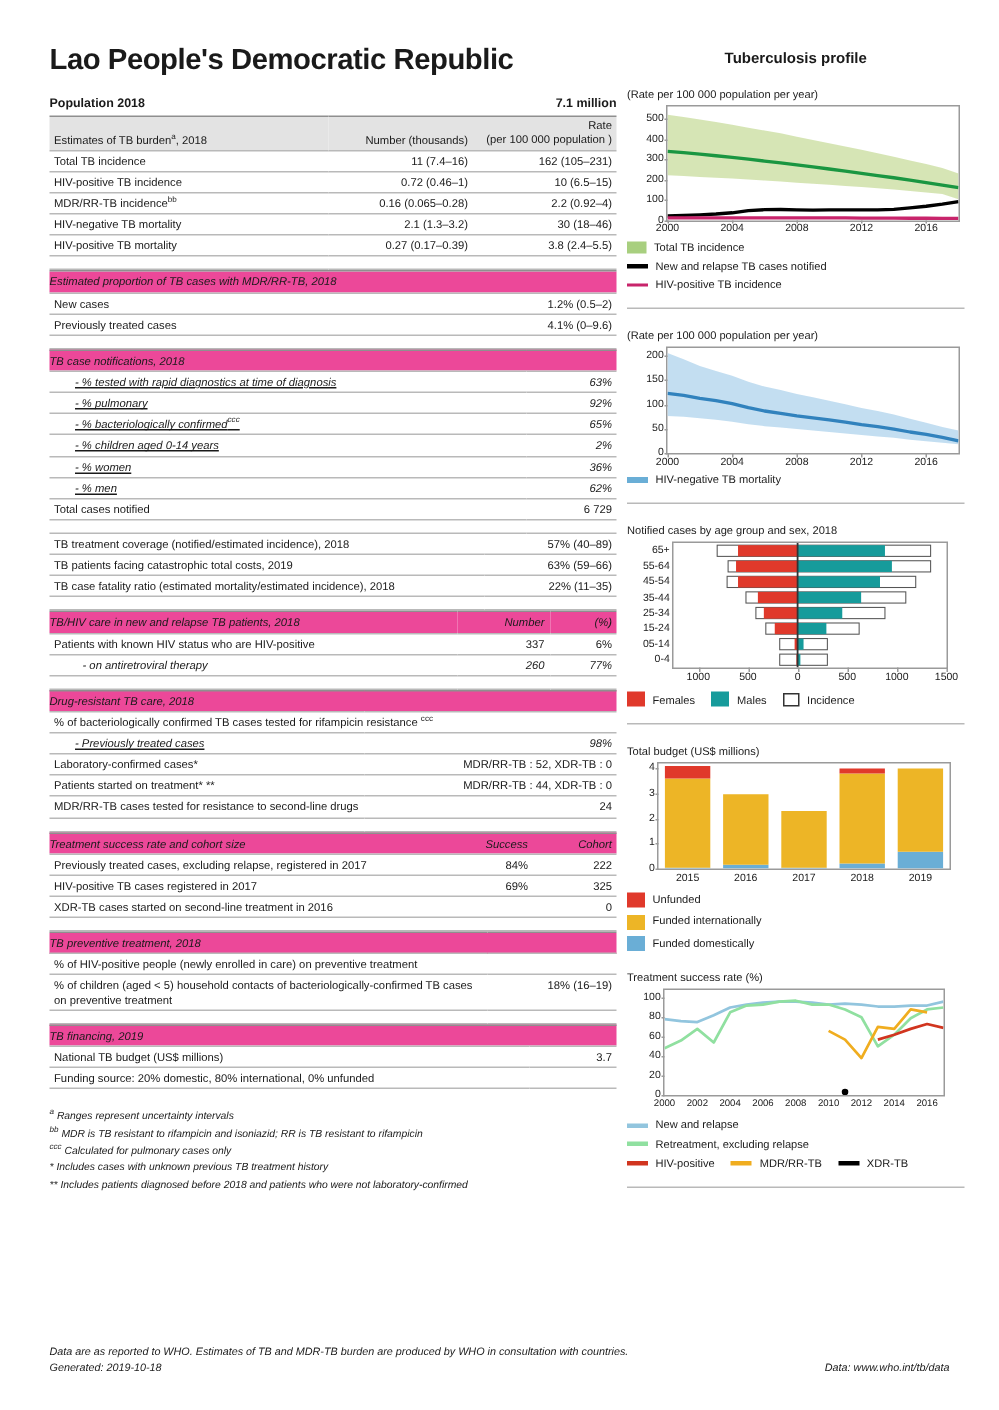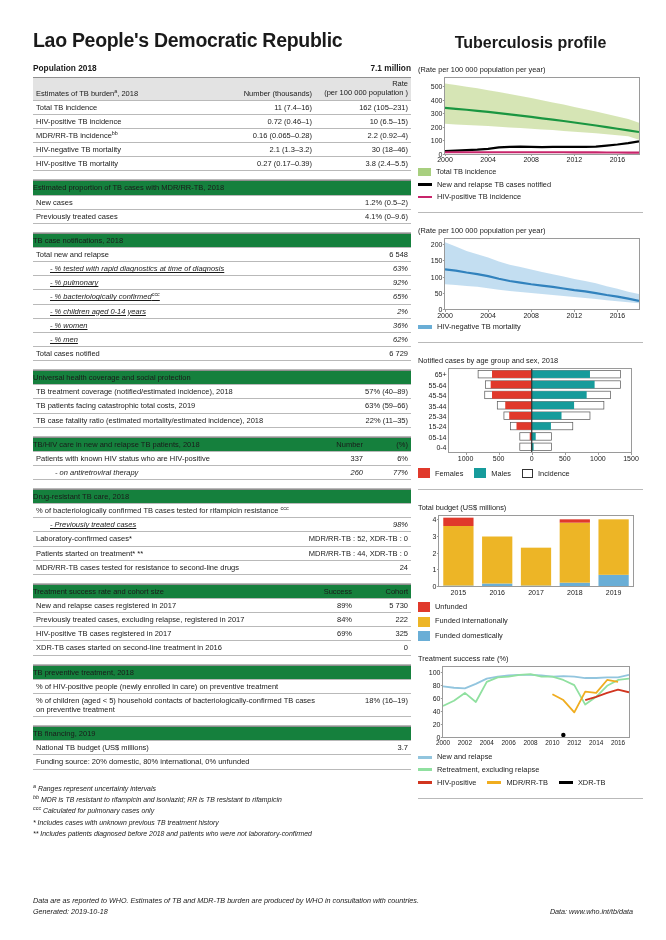--- a/index.html
+++ b/index.html
@@ -43,25 +43,26 @@
     font-size: 7.5px;
     table-layout: fixed;
   }
   table.tb td {
     padding: 2.0px 0 2.0px 0;
     border-bottom: 0.7px solid #b9b9b9;
     vertical-align: bottom;
     line-height: 1.22;
   }
   .sect-head td {
-    background: #15803d;
+    background: #ec4899;
     border-bottom: 0.7px solid #8f8f8f;
     border-top: 0.7px solid #8f8f8f;
     padding: 2.6px 3px 2.6px 3px;
     font-size: 7.5px;
+    font-style: italic;
   }
   .hdr-row td {
     background: #e3e3e3;
     border-bottom: 0.7px solid #8f8f8f;
     border-top: 0.7px solid #8f8f8f;
     padding: 2.2px 3px;
     vertical-align: bottom;
   }
   .lbl { padding-left: 3px !important; }
   .num { text-align: right; padding-right: 4px !important; }
@@ -81,21 +82,21 @@
   }
   .footnotes div { white-space: nowrap; }
 
   
   .right-col {
     position: absolute;
     left: 418px; top: 30px;
     width: 225px;
   }
   .profile-title {
-    font-size: 16px;
+    font-size: 10px;
     font-weight: bold;
     text-align: center;
     margin: 4px 0 0 0;
   }
   .chart-block { margin-top: 14px; position: relative; }
   .chart-caption {
     font-size: 7.4px;
     margin-bottom: 2px;
     line-height: 1.2;
   }
@@ -249,24 +250,20 @@
     <table class="tb">
       <colgroup>
           <col style="width:318px">
           <col style="width:60px">
         </colgroup>
       <tbody>
           <tr class="sect-head">
         <td colspan="2">TB case notifications, 2018</td>
       </tr>
       <tr>
-        <td class="lbl">Total new and relapse</td>
-        <td class="num2">6 548</td>
-      </tr>
-      <tr>
         <td class="lbl indent ital">- % tested with rapid diagnostics at time of diagnosis</td>
         <td class="num2 ital">63%</td>
       </tr>
       <tr>
         <td class="lbl indent ital">- % pulmonary</td>
         <td class="num2 ital">92%</td>
       </tr>
       <tr>
         <td class="lbl indent ital"><span>- % bacteriologically confirmed</span><sup class="fn">ccc</sup></td>
         <td class="num2 ital">65%</td>
@@ -292,23 +289,20 @@
           </tr>
     </tbody>
       </table>
 
     <table class="tb">
       <colgroup>
           <col style="width:290px">
           <col style="width:88px">
         </colgroup>
       <tbody>
-          <tr class="sect-head">
-        <td colspan="2">Universal health coverage and social protection</td>
-      </tr>
       <tr>
         <td class="lbl">TB treatment coverage (notified/estimated incidence), 2018</td>
         <td class="num2">57% (40–89)</td>
       </tr>
       <tr>
         <td class="lbl">TB patients facing catastrophic total costs, 2019</td>
         <td class="num2">63% (59–66)</td>
       </tr>
       <tr class="lastrow">
         <td class="lbl">TB case fatality ratio (estimated mortality/estimated incidence), 2018</td>
@@ -386,25 +380,20 @@
       <colgroup>
           <col style="width:265px">
           <col style="width:58px">
           <col style="width:55px">
         </colgroup>
       <tbody>
           <tr class="sect-head">
         <td>Treatment success rate and cohort size</td>
         <td class="num">Success</td>
         <td class="num2">Cohort</td>
-      </tr>
-      <tr>
-        <td class="lbl">New and relapse cases registered in 2017</td>
-        <td class="num">89%</td>
-        <td class="num2">5 730</td>
       </tr>
       <tr>
         <td class="lbl">Previously treated cases, excluding relapse, registered in 2017</td>
         <td class="num">84%</td>
         <td class="num2">222</td>
       </tr>
       <tr>
         <td class="lbl">HIV-positive TB cases registered in 2017</td>
         <td class="num">69%</td>
         <td class="num2">325</td>

